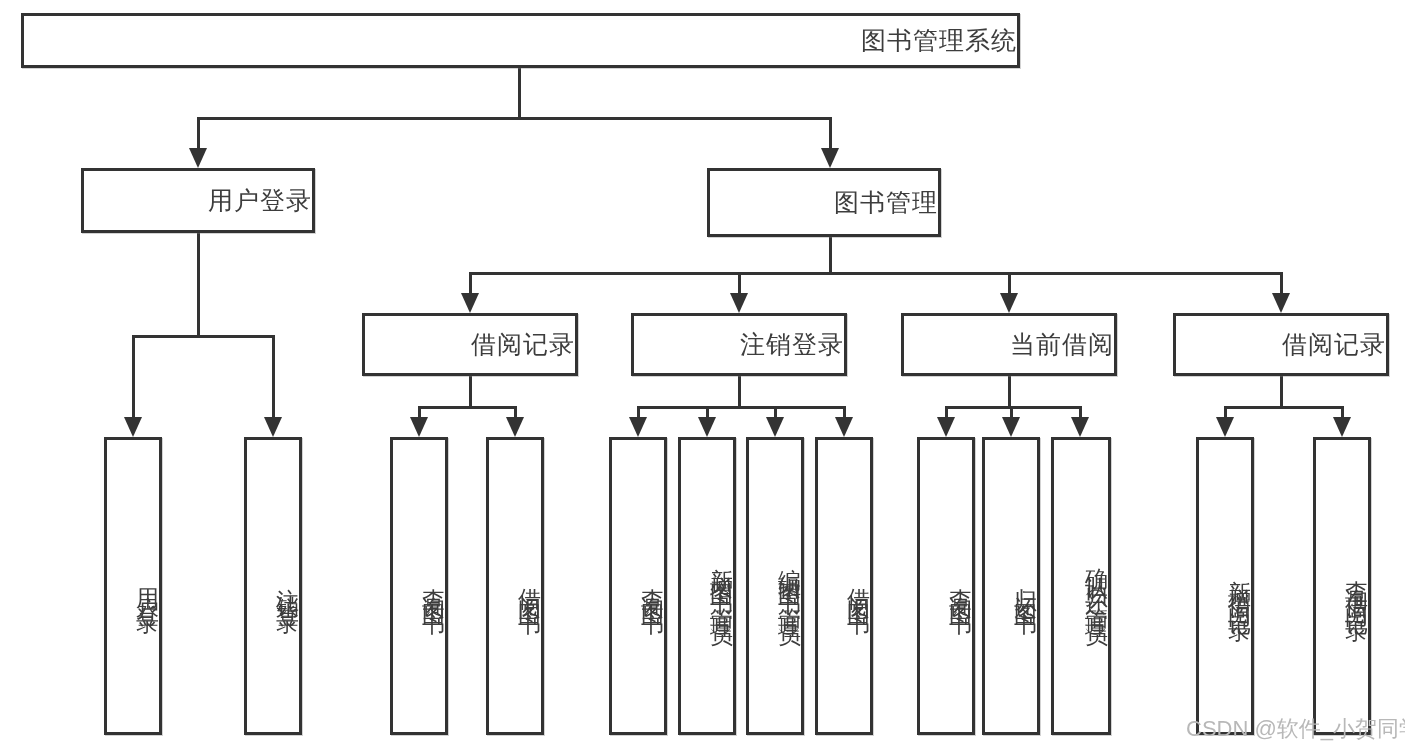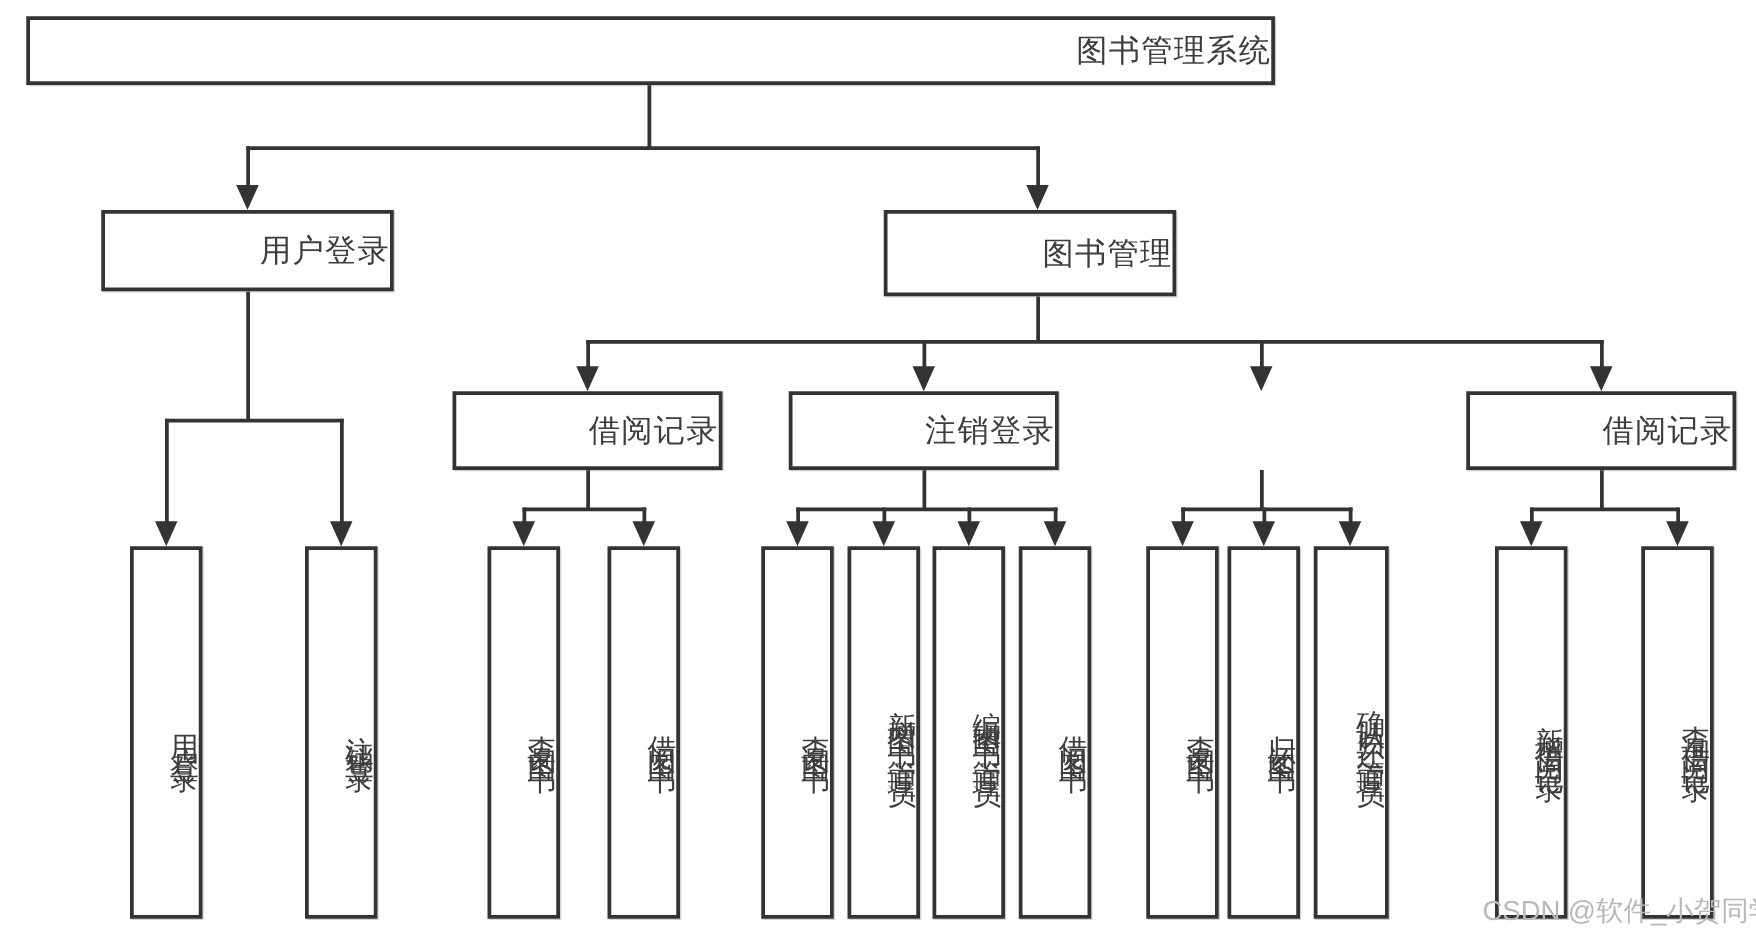--- a/index.html
+++ b/index.html
@@ -86,20 +86,23 @@
   </div>
   <div class="box" style="left:707px;top:168px;width:234px;height:69px">
     <span class="lbl">图书管理</span>
   </div>
 
   <div class="box" style="left:362px;top:313px;width:216px;height:63px">
     <span class="lbl">借阅记录</span>
   </div>
   <div class="box" style="left:631px;top:313px;width:216px;height:63px">
     <span class="lbl">注销登录</span>
+  </div>
+  <div class="box" style="left:901px;top:313px;width:216px;height:63px">
+    <span class="lbl">当前借阅</span>
   </div>
   <div class="box" style="left:1173px;top:313px;width:216px;height:63px">
     <span class="lbl">借阅记录</span>
   </div>
 
   <div class="box leaf" style="left:104px">
     <span class="vtext">用户登录</span>
   </div>
   <div class="box leaf" style="left:244px">
     <span class="vtext">注销登录</span>

